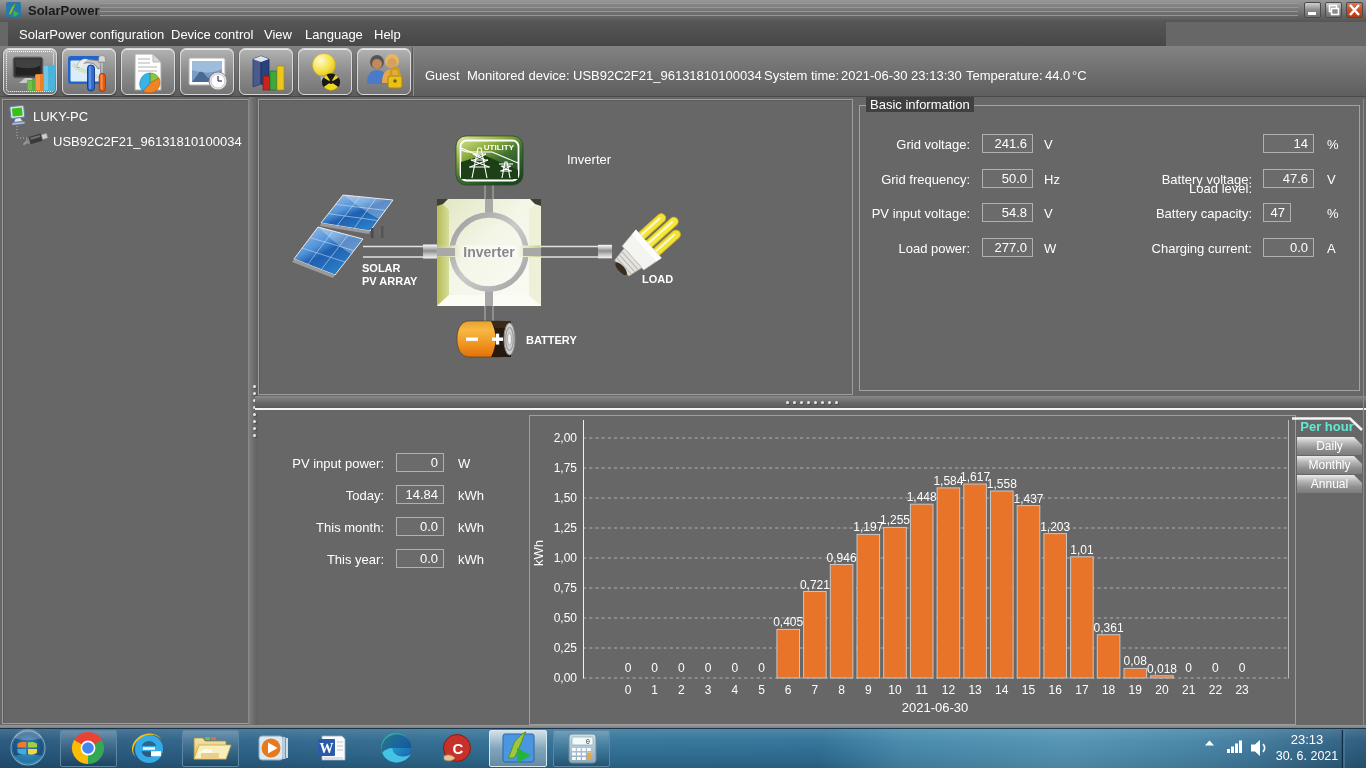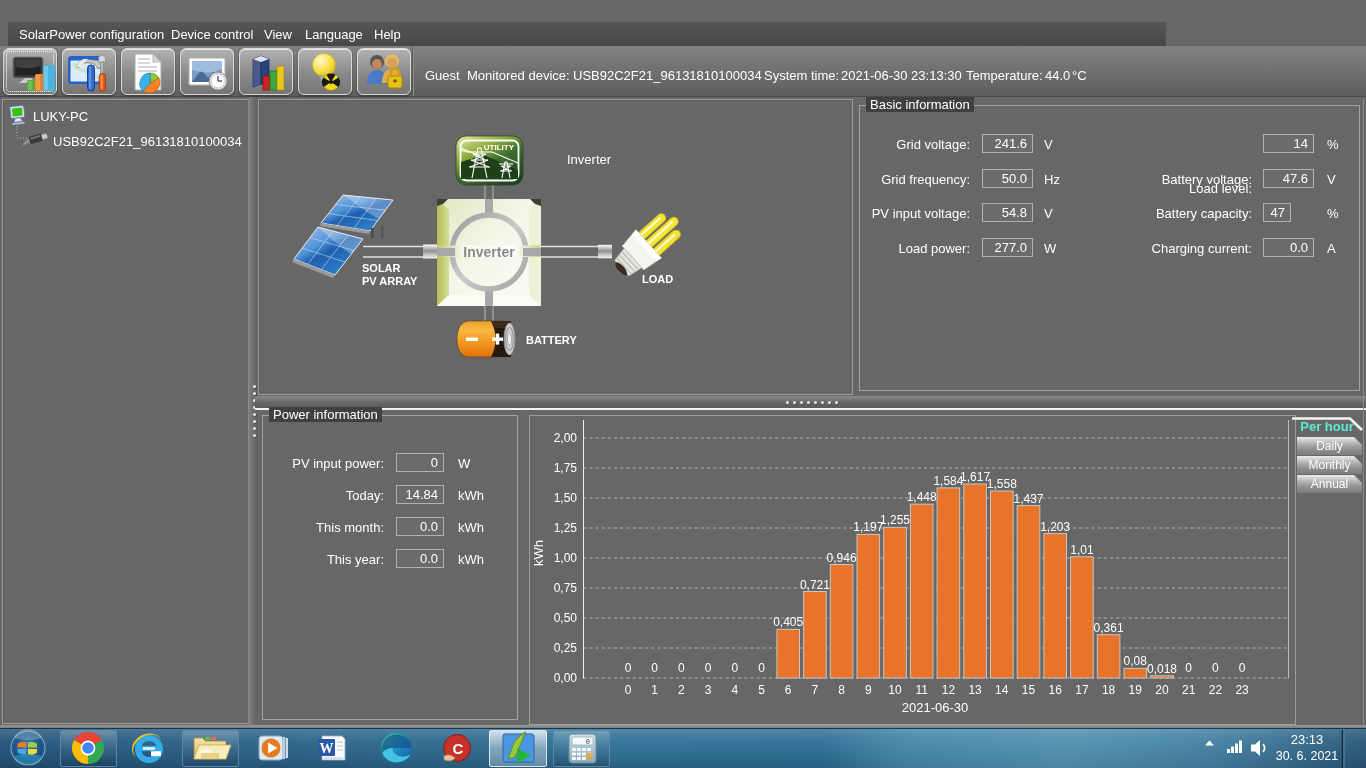--- a/index.html
+++ b/index.html
@@ -66,20 +66,40 @@
    linear-gradient(90deg, #26567c 0%, #2d6389 15%, #327399 45%, #2f7098 70%, #2a668e 88%, #1e4a6c 100%); }
 #taskbar::before { content:""; position:absolute; left:0; top:0; width:100%; height:1px; background:#0b2438; opacity:.8; }
 .tkframe { position:absolute; top:2px; width:57px; height:37px; border:1px solid #5d88a5;
   border-radius:2px; background:linear-gradient(rgba(255,255,255,.22),rgba(255,255,255,.06) 50%,rgba(0,0,0,.12)); }
 .tray { position:absolute; color:#fff; }
 </style>
 </head>
 <body>
 <div id="stage">
 
+<div id="titlebar">
+  <div id="titlestripes"></div>
+  <svg class="abs" style="left:6px;top:2px" width="15" height="15" viewBox="0 0 16 16">
+    <rect x="0" y="0" width="16" height="16" rx="2" fill="#2878a8"></rect>
+    <path d="M3 13 C5 9 5 6 8 4 L10 1 L9 5 C7 8 7 10 5 13 Z" fill="#8cc63f" stroke="#5a8f1f" stroke-width="0.5"></path>
+    <path d="M8 9 L14 12.5 L8 16 Z" fill="#3db54a"></path>
+  </svg>
+  <div id="titletext">SolarPower</div>
+  <div class="winbtn" style="left:1304px;"><svg width="15" height="14">
+          <rect x="3" y="9" width="8" height="3" fill="#fff"></rect>
+        </svg></div>
+  <div class="winbtn" style="left:1325px;"><svg width="15" height="14">
+          <rect x="3.5" y="2.5" width="7" height="6" fill="none" stroke="#fff" stroke-width="1.6"></rect>
+          <rect x="5.5" y="5.5" width="7" height="6" fill="#8a8a8a" stroke="#fff" stroke-width="1.6"></rect>
+        </svg></div>
+  <div class="winbtn" style="left:1346px; background:linear-gradient(#e8764a,#c84f24 50%,#b23d15);">
+    <svg width="15" height="14">
+          <path d="M3 2 L12 12 M12 2 L3 12" stroke="#fff" stroke-width="2.4"></path>
+        </svg></div>
+</div>
 
 <div id="menubar">
   <span class="abs" style="left:11px;top:5px;">SolarPower configuration</span>
   <span class="abs" style="left:163px;top:5px;">Device control</span>
   <span class="abs" style="left:256px;top:5px;">View</span>
   <span class="abs" style="left:297px;top:5px;">Language</span>
   <span class="abs" style="left:366px;top:5px;">Help</span>
 </div>
 
 <div id="toolbar">
@@ -432,23 +452,20 @@
 <span class="rlbl" style="left:1112px;top:241px;width:140px;">Charging current:</span>
 <div class="vbox" style="left:1263px;top:134px;width:51px;">14</div>
 <div class="vbox" style="left:1263px;top:169px;width:51px;">47.6</div>
 <div class="vbox" style="left:1263px;top:203px;width:28px;">47</div>
 <div class="vbox" style="left:1263px;top:238px;width:51px;">0.0</div>
 <span class="lbl" style="left:1327px;top:137px;">%</span>
 <span class="lbl" style="left:1327px;top:172px;">V</span>
 <span class="lbl" style="left:1327px;top:206px;">%</span>
 <span class="lbl" style="left:1327px;top:241px;">A</span>
 
-<div class="fieldset" style="left:262px;top:415px;width:256px;height:305px;">
-  <span class="legend">Power information</span>
-</div>
 <span class="rlbl" style="left:264px;top:456px;width:120px;">PV input power:</span>
 <span class="rlbl" style="left:264px;top:488px;width:120px;">Today:</span>
 <span class="rlbl" style="left:264px;top:520px;width:120px;">This month:</span>
 <span class="rlbl" style="left:264px;top:552px;width:120px;">This year:</span>
 <div class="vbox" style="left:396px;top:453px;width:48px;">0</div>
 <div class="vbox" style="left:396px;top:485px;width:48px;">14.84</div>
 <div class="vbox" style="left:396px;top:517px;width:48px;">0.0</div>
 <div class="vbox" style="left:396px;top:549px;width:48px;">0.0</div>
 <span class="lbl" style="left:458px;top:456px;">W</span>
 <span class="lbl" style="left:458px;top:488px;">kWh</span>

